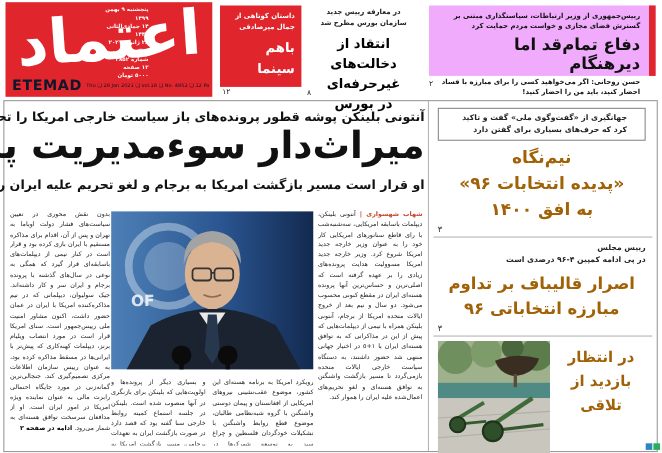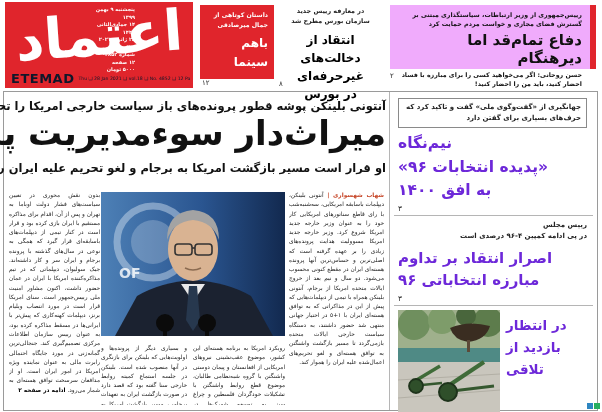--- a/index.html
+++ b/index.html
@@ -58,25 +58,25 @@
   .col-m2{left:97px;top:252px;width:86px;bottom:5px;}
   .col-m1{left:189px;top:252px;width:92px;bottom:5px;}
   .col-r{left:285px;top:99px;width:95px;bottom:5px;}
   .byline{color:#c64527;font-weight:800;}
   .continued{font-weight:800;color:#000;}
   .photo-blinken{position:absolute;left:97px;top:100px;width:184px;height:144px;}
 
   
   .sidebar{position:absolute;left:385px;top:0;bottom:0;width:208px;border-left:1px solid #b5b5b5;
            direction:rtl;padding:6px 10px 2px 8px;box-sizing:border-box;}
-  .kicker-box{border:1px solid #8a8a8a;padding:3px 5px;font-size:7px;font-weight:bold;line-height:1.6;
+  .kicker-box{border:1px solid #8a8a8a;padding:3px 16px;font-size:7px;font-weight:bold;line-height:1.6;
               text-align:right;color:#222;}
   .sec-kicker{font-size:7px;font-weight:bold;line-height:1.6;text-align:right;color:#222;}
   .sec-kicker span{display:block;}
-  .sec-title{font-size:15.5px;font-weight:800;line-height:1.5;text-align:left;margin-top:4px;color:#6d28d9;}
+  .sec-title{font-size:15.5px;font-weight:800;line-height:1.5;text-align:center;margin-top:4px;color:#a16207;}
   .sec-title span{display:block;}
   .pn-left{text-align:left;font-size:7.5px;margin:2px 0 1px;color:#222;}
   .divider{border:none;border-top:1px solid #b5b5b5;margin:2px -6px 4px -4px;}
   .sec3{display:flex;gap:6px;margin-top:3px;}
   .sec3 .txt{width:84px;}
   .sec3 .sec-kicker{font-size:6.4px;}
   .sec3 .sec-title{font-size:13.5px;line-height:1.65;}
   .museum{width:102px;height:104px;flex:none;}
   .mini-squares{position:absolute;left:583px;bottom:1px;display:flex;gap:1px;}
   .mini-squares i{display:block;width:6px;height:6px;}
@@ -193,21 +193,21 @@
         <span>به افق ۱۴۰۰</span>
       </div>
       <div class="pn-left">۳</div>
       <hr class="divider">
 
       <div class="sec-kicker">
         <span>رییس مجلس</span>
         <span>در پی ادامه کمپین ۴-۹۶ درصدی است</span>
       </div>
       <div class="sec-title" style="font-size:15px;">
-        <span>اصرار انتقاد بر تداوم</span>
+        <span>اصرار قالیباف بر تداوم</span>
         <span>مبارزه انتخاباتی ۹۶</span>
       </div>
       <div class="pn-left">۳</div>
       <hr class="divider">
 
       <div class="sec3">
         <div class="txt">
           <div class="sec-title">
             <span>در انتظار</span>
             <span>بازدید از تلاقی</span>

